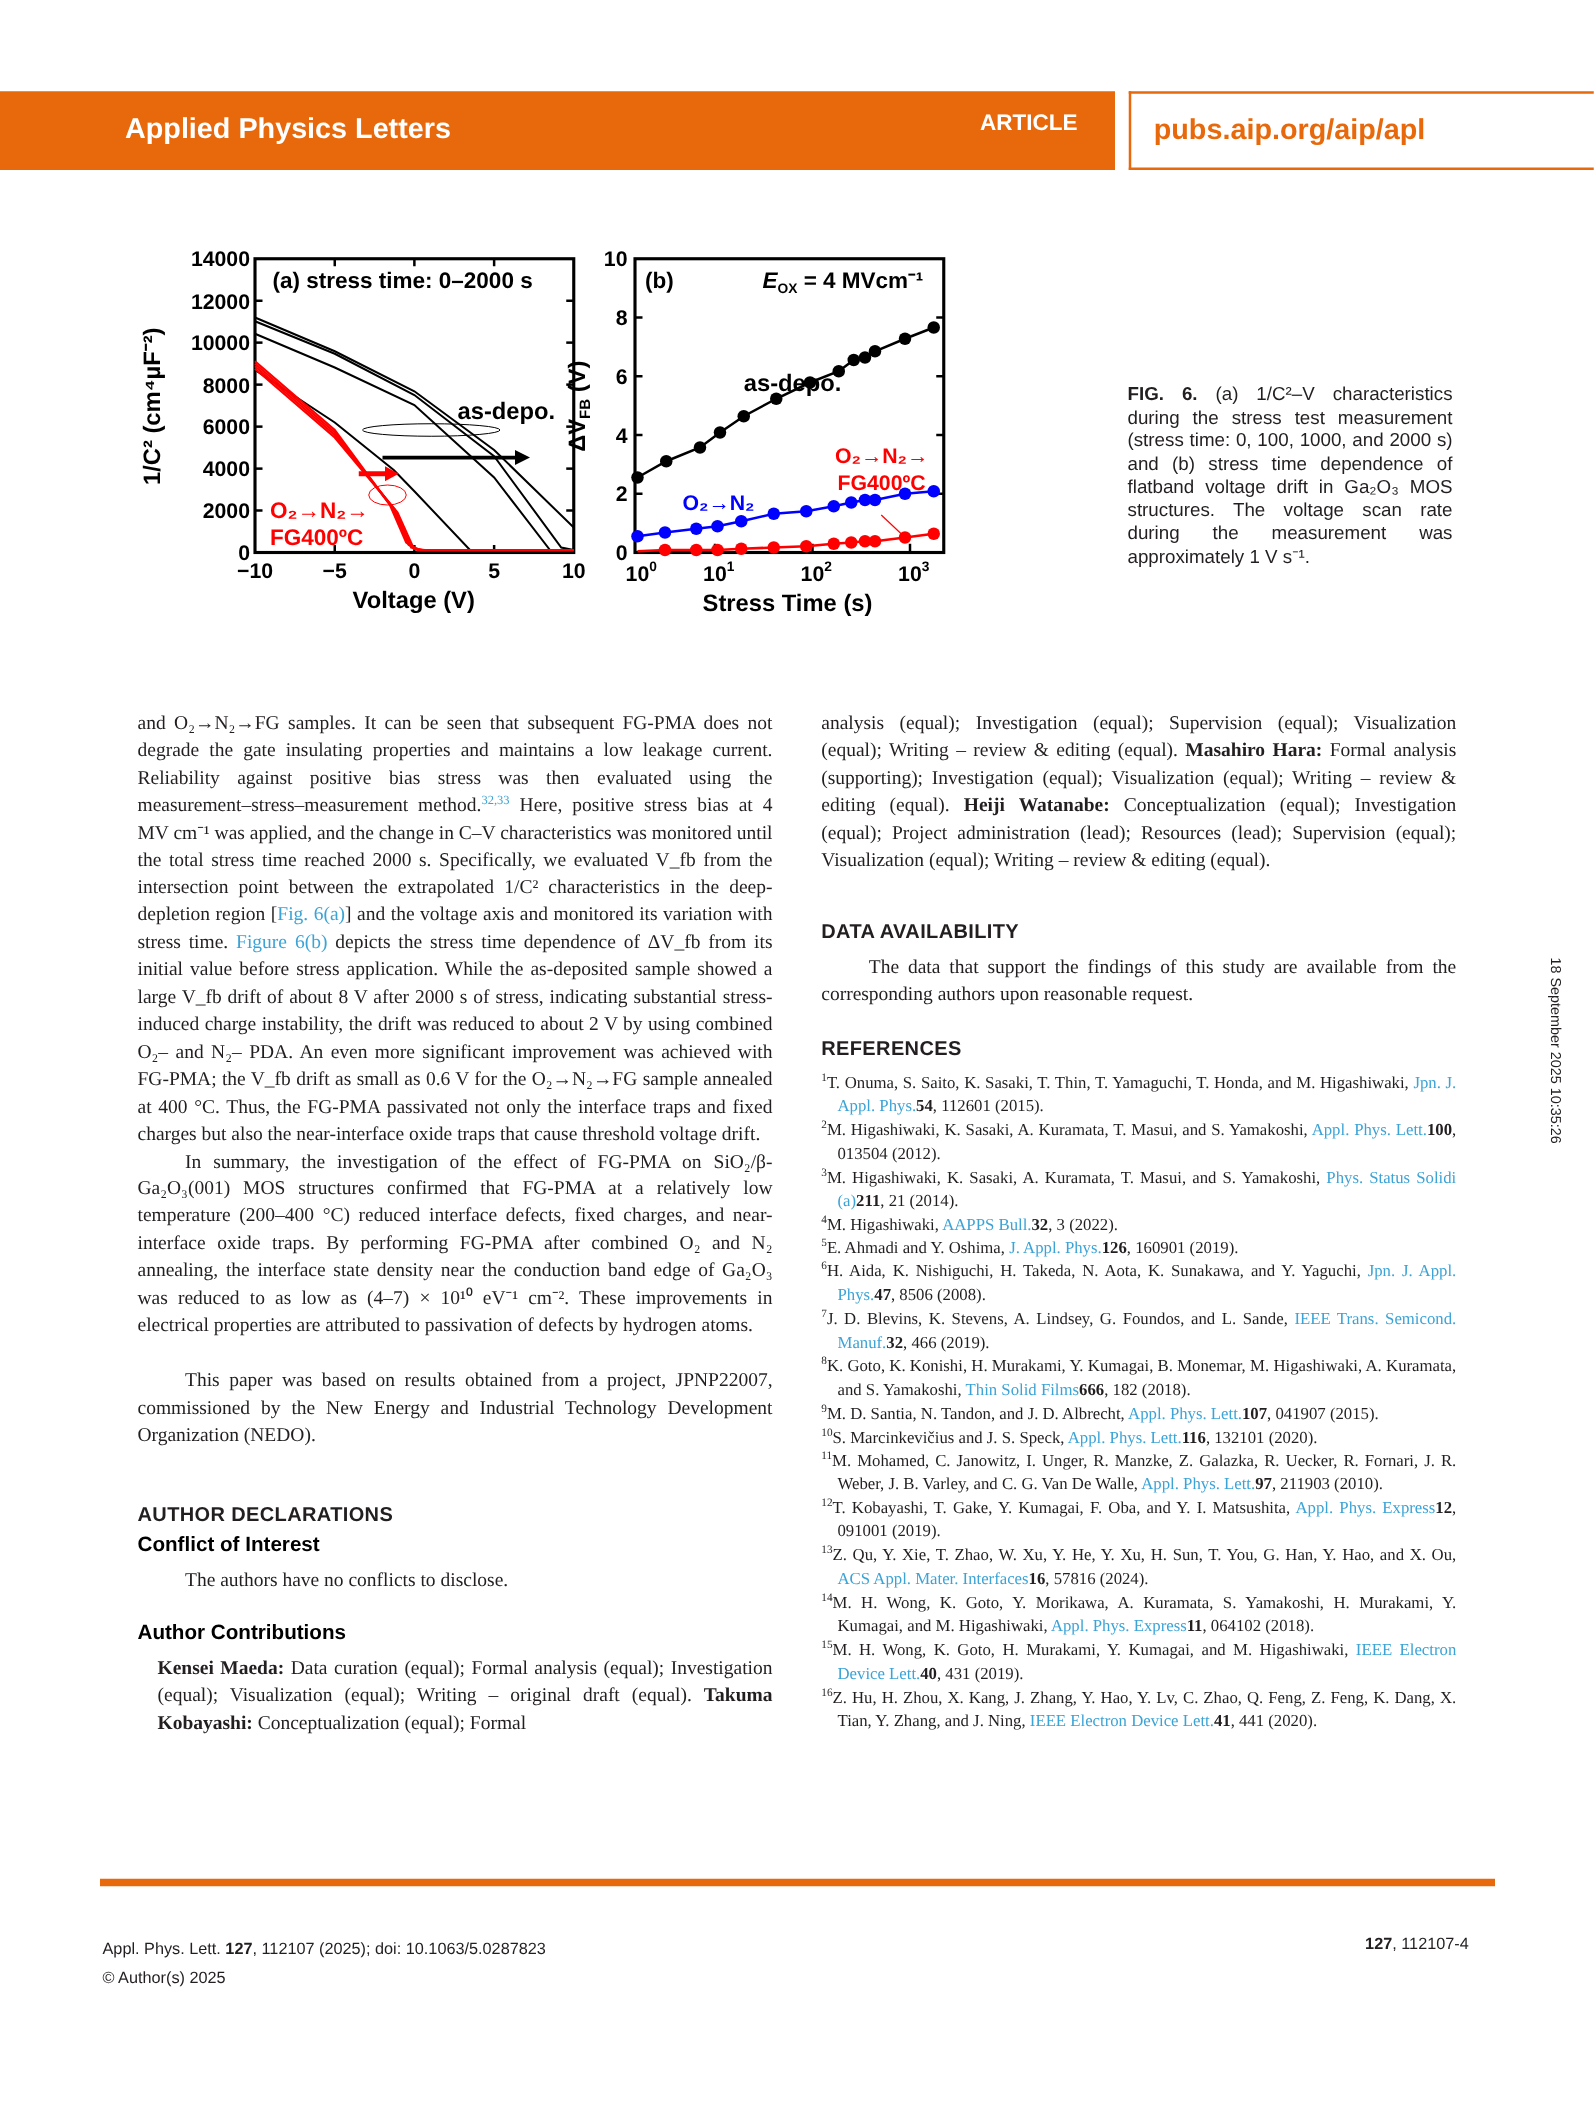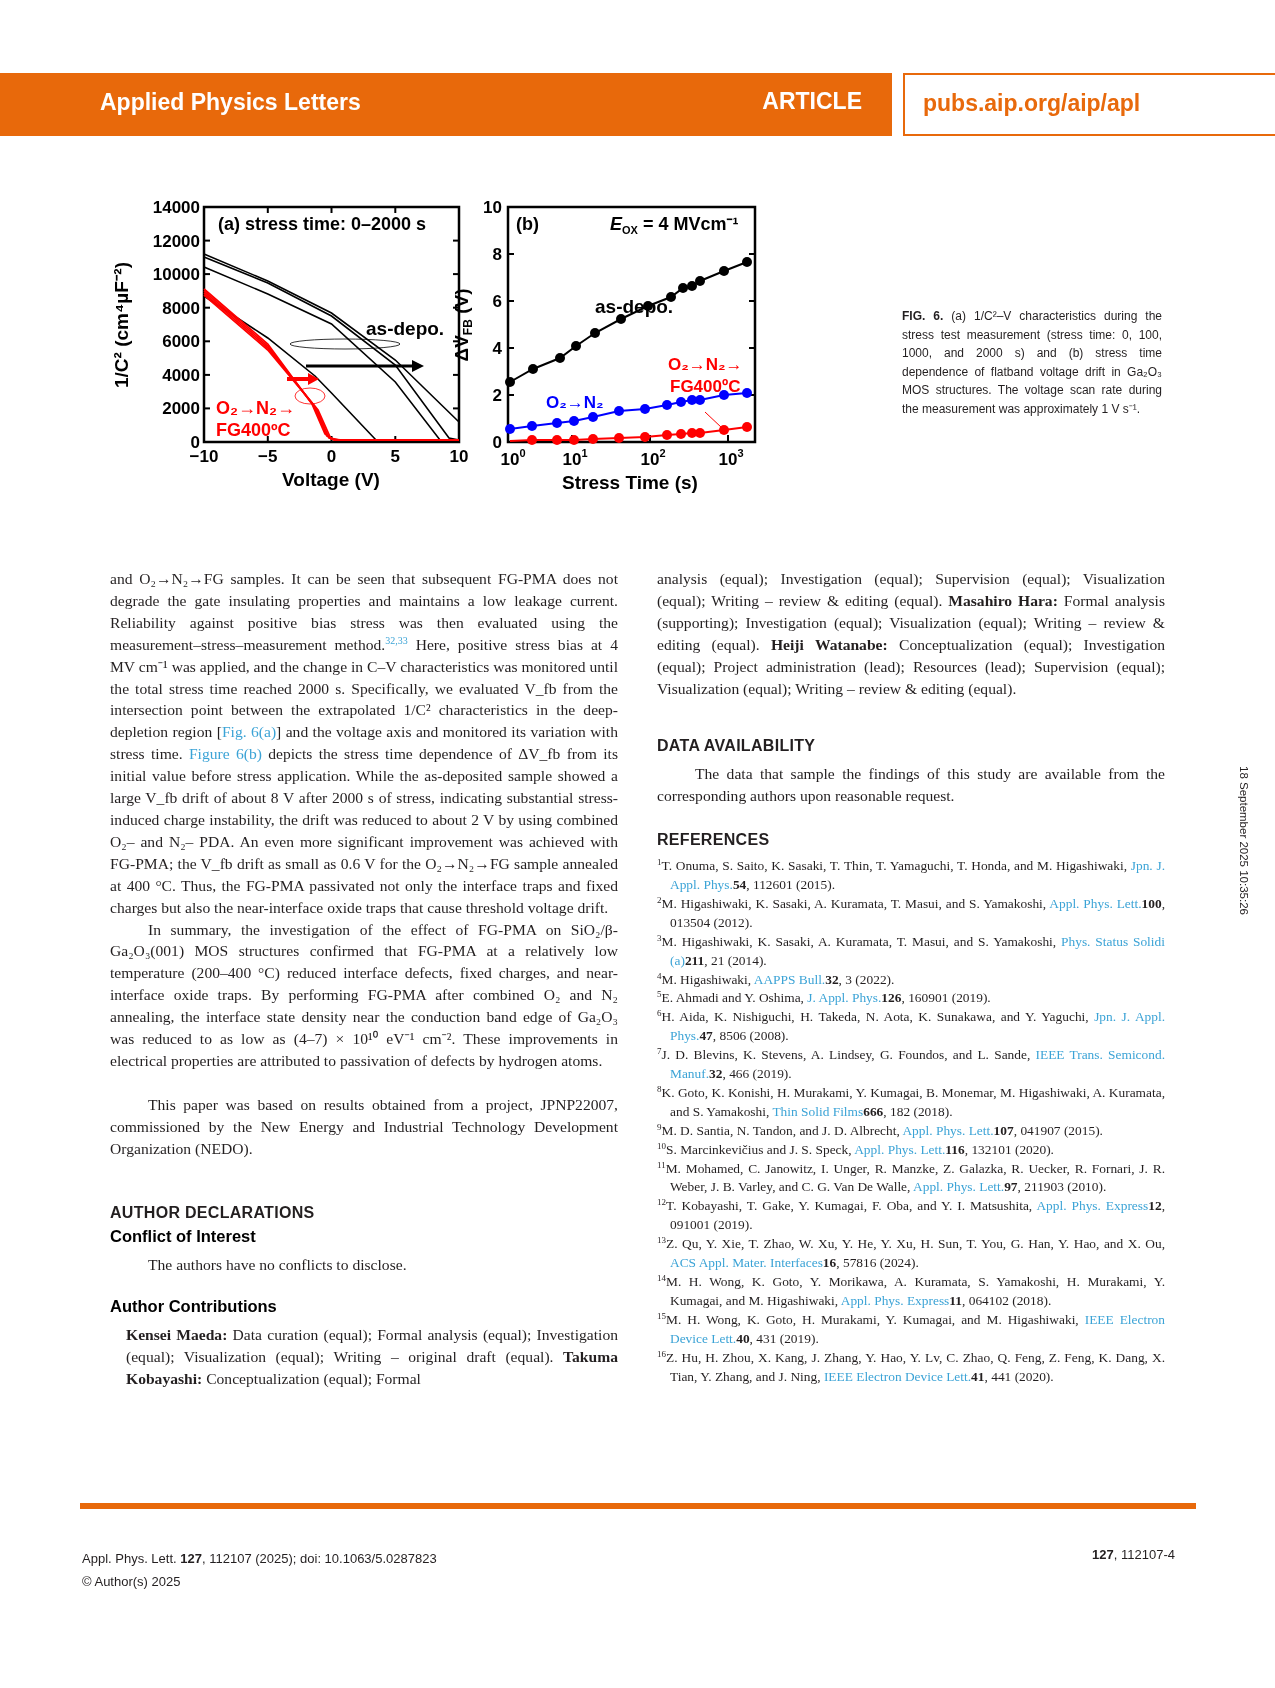--- a/index.html
+++ b/index.html
@@ -1,25 +1,25 @@
 <!DOCTYPE html>
 <html><head>
 <meta charset="utf-8">
 <style>
   html, body { margin:0; padding:0; background:#ffffff; }
   body { width:1275px; height:1688px; position:relative; overflow:hidden; font-family:"Liberation Serif", serif; color:#231f20; }
   .banner { position:absolute; left:0; top:73px; width:892px; height:63px; background:#e8690b; }
   .banner .journal { position:absolute; left:100px; top:16px; font-family:"Liberation Sans", sans-serif; font-weight:bold; font-size:23px; color:#fff; }
-  .banner .article { position:absolute; right:30px; top:15px; font-family:"Liberation Sans", sans-serif; font-weight:bold; font-size:23px; color:#fff; }
+  .banner .article { position:absolute; right:30px; top:15px; font-family:"Liberation Sans", sans-serif; font-weight:bold; font-size:18px; color:#fff; }
   .urlbox { position:absolute; left:903px; top:73px; width:372px; height:59px; border:2px solid #e8690b; border-right:none; background:#fff; }
   .urlbox span { position:absolute; left:18px; top:15px; font-family:"Liberation Sans", sans-serif; font-weight:bold; font-size:23px; color:#e8690b; }
 
   .fig { position:absolute; left:100px; top:200px; width:720px; height:340px; }
   .fig svg { position:absolute; left:0; top:0; }
-  .caption { position:absolute; left:902px; top:307px; width:260px; font-family:"Liberation Sans", sans-serif; font-size:12px; line-height:18.5px; text-align:justify; color:#231f20; }
+  .caption { position:absolute; left:902px; top:307px; width:260px; font-family:"Liberation Sans", sans-serif; font-size:15px; line-height:18.5px; text-align:justify; color:#231f20; }
   .caption b { font-weight:bold; }
 
   .col { position:absolute; font-size:15.6px; line-height:21.9px; text-align:justify; }
   .col p { margin:0; }
   .indent { text-indent:38px; }
   .left-col { left:110px; width:508px; top:568px; }
   .right-col { left:657px; width:508px; top:568px; }
   .link { color:#3ba3d6;margin-top:10px; }
   .sup { font-size:10px; vertical-align:super; line-height:0; }
   .h1 { font-family:"Liberation Sans", sans-serif; font-weight:bold; font-size:16px; letter-spacing:0.3px; color:#231f20; }
@@ -224,21 +224,21 @@
   <p style="margin-top:6px;margin-left:16px;">
     <b>Kensei Maeda:</b><span> Data curation (equal); Formal analysis (equal); Investigation (equal); Visualization (equal); Writing – original draft (equal). </span><b>Takuma Kobayashi:</b><span> Conceptualization (equal); Formal</span>
   </p>
 </div>
 
 <div class="col right-col">
   <p>
     <span>analysis (equal); Investigation (equal); Supervision (equal); Visualization (equal); Writing – review &amp; editing (equal). </span><b>Masahiro Hara:</b><span> Formal analysis (supporting); Investigation (equal); Visualization (equal); Writing – review &amp; editing (equal). </span><b>Heiji Watanabe:</b><span> Conceptualization (equal); Investigation (equal); Project administration (lead); Resources (lead); Supervision (equal); Visualization (equal); Writing – review &amp; editing (equal).</span>
   </p>
   <div class="h1" style="margin-top:36px;">DATA AVAILABILITY</div>
-  <p class="indent" style="margin-top:6px;">The data that sample the findings of this study are available from the corresponding authors upon reasonable request.</p>
+  <p class="indent" style="margin-top:6px;">The data that support the findings of this study are available from the corresponding authors upon reasonable request.</p>
   <div class="h1" style="margin-top:22px;">REFERENCES</div>
   <div class="refs" id="refs" style="margin-top:6px;">
       <p class="ref"><span class="num">1</span><span>T. Onuma, S. Saito, K. Sasaki, T. Thin, T. Yamaguchi, T. Honda, and M. Higashiwaki, </span><span class="link">Jpn. J. Appl. Phys.</span><b>54</b><span>, 112601 (2015).</span></p>
       <p class="ref"><span class="num">2</span><span>M. Higashiwaki, K. Sasaki, A. Kuramata, T. Masui, and S. Yamakoshi, </span><span class="link">Appl. Phys. Lett.</span><b>100</b><span>, 013504 (2012).</span></p>
       <p class="ref"><span class="num">3</span><span>M. Higashiwaki, K. Sasaki, A. Kuramata, T. Masui, and S. Yamakoshi, </span><span class="link">Phys. Status Solidi (a)</span><b>211</b><span>, 21 (2014).</span></p>
       <p class="ref"><span class="num">4</span><span>M. Higashiwaki, </span><span class="link">AAPPS Bull.</span><b>32</b><span>, 3 (2022).</span></p>
       <p class="ref"><span class="num">5</span><span>E. Ahmadi and Y. Oshima, </span><span class="link">J. Appl. Phys.</span><b>126</b><span>, 160901 (2019).</span></p>
       <p class="ref"><span class="num">6</span><span>H. Aida, K. Nishiguchi, H. Takeda, N. Aota, K. Sunakawa, and Y. Yaguchi, </span><span class="link">Jpn. J. Appl. Phys.</span><b>47</b><span>, 8506 (2008).</span></p>
       <p class="ref"><span class="num">7</span><span>J. D. Blevins, K. Stevens, A. Lindsey, G. Foundos, and L. Sande, </span><span class="link">IEEE Trans. Semicond. Manuf.</span><b>32</b><span>, 466 (2019).</span></p>
       <p class="ref"><span class="num">8</span><span>K. Goto, K. Konishi, H. Murakami, Y. Kumagai, B. Monemar, M. Higashiwaki, A. Kuramata, and S. Yamakoshi, </span><span class="link">Thin Solid Films</span><b>666</b><span>, 182 (2018).</span></p>

